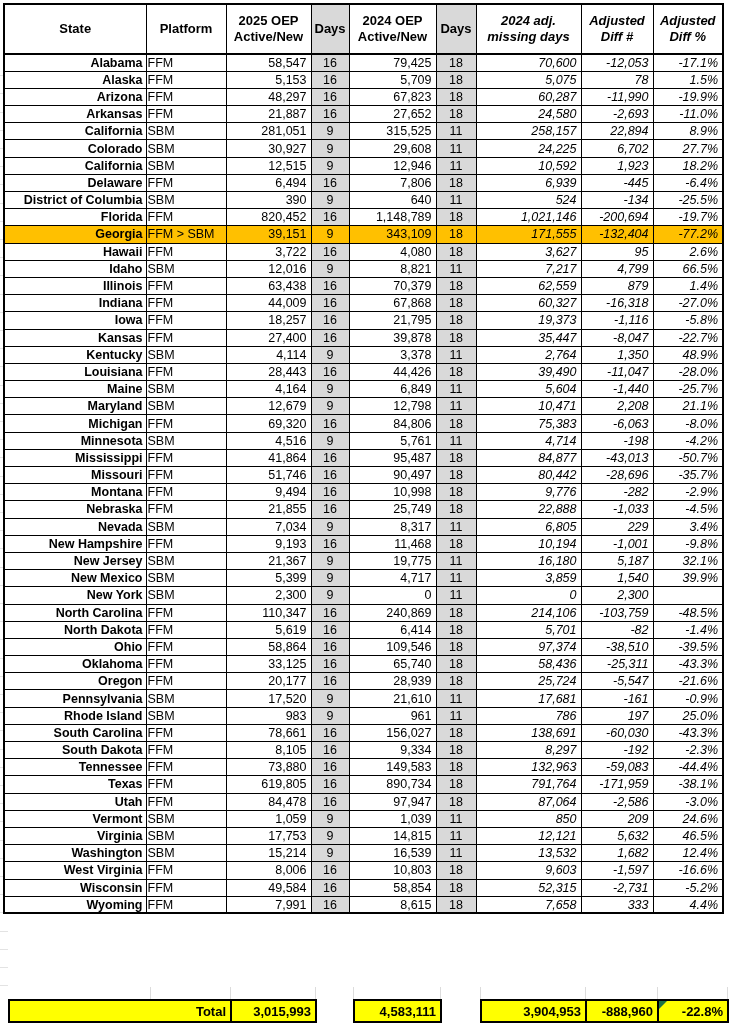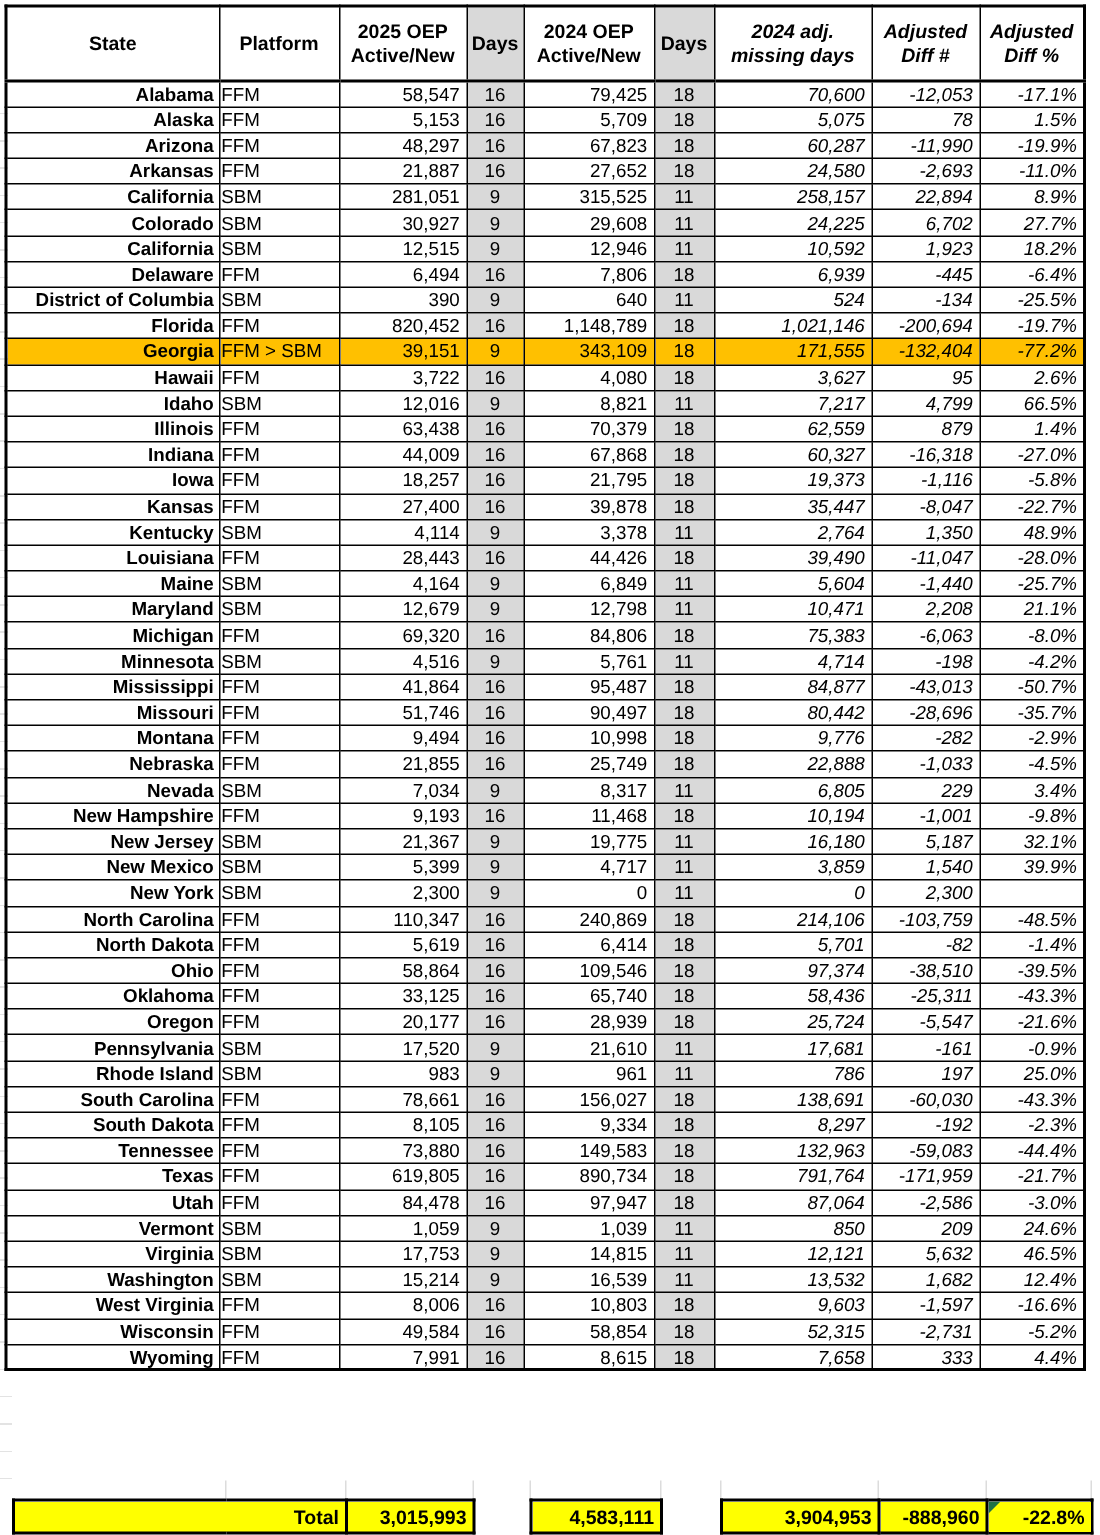--- a/index.html
+++ b/index.html
@@ -575,21 +575,21 @@
       </tr>
       <tr>
         <td class="c0">Texas</td>
         <td class="c1">FFM</td>
         <td class="c2">619,805</td>
         <td class="c3">16</td>
         <td class="c4">890,734</td>
         <td class="c5">18</td>
         <td class="c6">791,764</td>
         <td class="c7">-171,959</td>
-        <td class="c8">-21.7%</td>
+        <td class="c8">-38.1%</td>
       </tr>
       <tr>
         <td class="c0">Utah</td>
         <td class="c1">FFM</td>
         <td class="c2">84,478</td>
         <td class="c3">16</td>
         <td class="c4">97,947</td>
         <td class="c5">18</td>
         <td class="c6">87,064</td>
         <td class="c7">-2,586</td>

